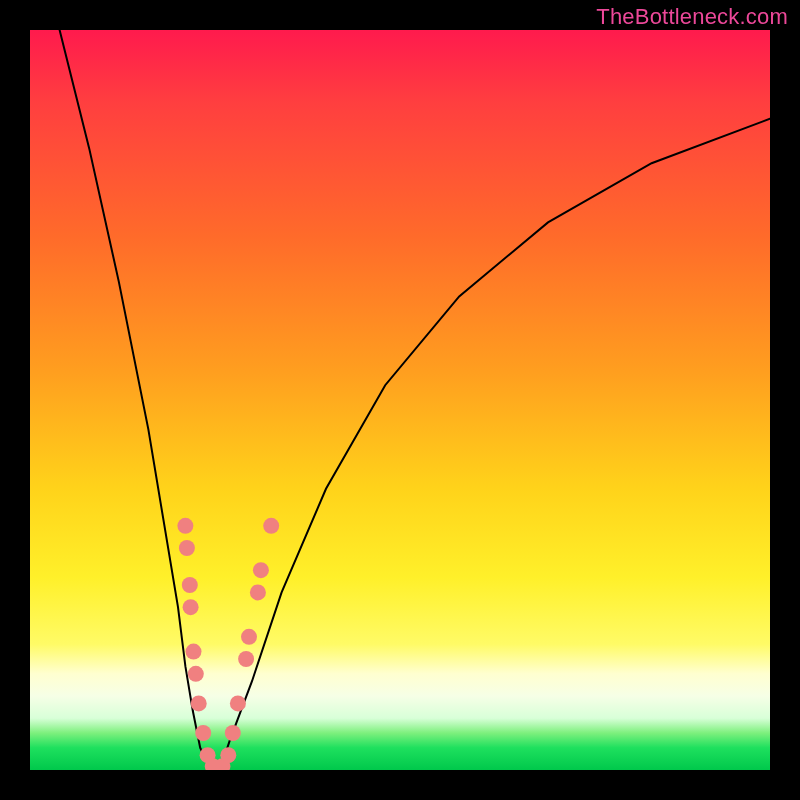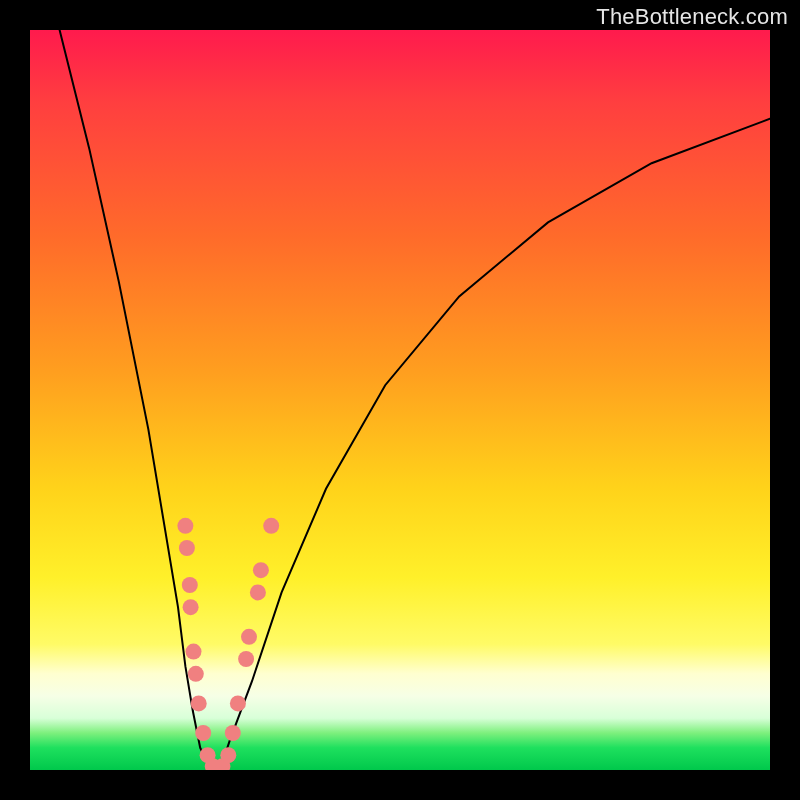--- a/index.html
+++ b/index.html
@@ -56,21 +56,21 @@
   .curve-path {
     fill: none;
     stroke: #000;
     stroke-width: 2;
     stroke-linecap: round;
   }
   .watermark {
     position: absolute;
     top: 4px;
     right: 12px;
-    color: #e5e5e5;
+    color: #ec4899;
     font-size: 22px;
     font-weight: 400;
     letter-spacing: 0.2px;
     user-select: none;
   }
 </style>
 </head>
 <body>
 
 <div class="frame">

